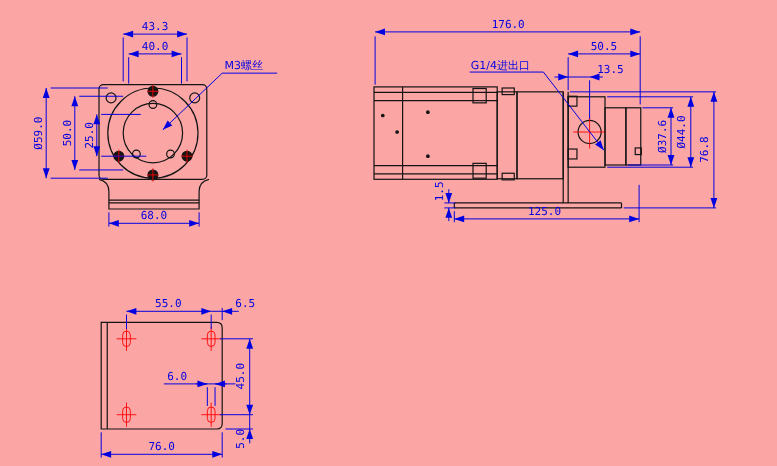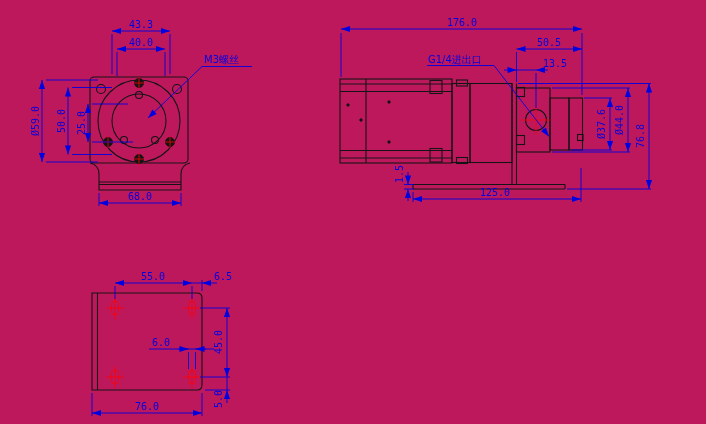--- a/index.html
+++ b/index.html
@@ -1,16 +1,16 @@
 <!DOCTYPE html>
 <html><head>
 <meta charset="utf-8">
 <style>
   html,body{margin:0;padding:0;background:#ffffff;}
-  .stage{position:relative;width:706px;height:424px;background:#be185d;overflow:hidden;
+  .stage{position:relative;width:706px;height:424px;background:#fca5a5;overflow:hidden;
          font-family:"DejaVu Sans Mono", monospace;}
   svg{display:block;}
   .o{stroke:#141414;stroke-width:1.1;fill:none;}
   .of{stroke:#141414;stroke-width:1;fill:#141414;}
   .d{stroke:#0000e0;stroke-width:0.9;fill:none;}
   .r{stroke:#ff0000;stroke-width:0.8;fill:none;}
   .dt{fill:#0000e0;font-size:10px;font-family:"DejaVu Sans Mono", monospace;text-anchor:middle;}
   .ct{fill:#0000e0;font-size:10px;font-family:"DejaVu Sans", sans-serif;text-anchor:start;}
 </style>
 </head>

